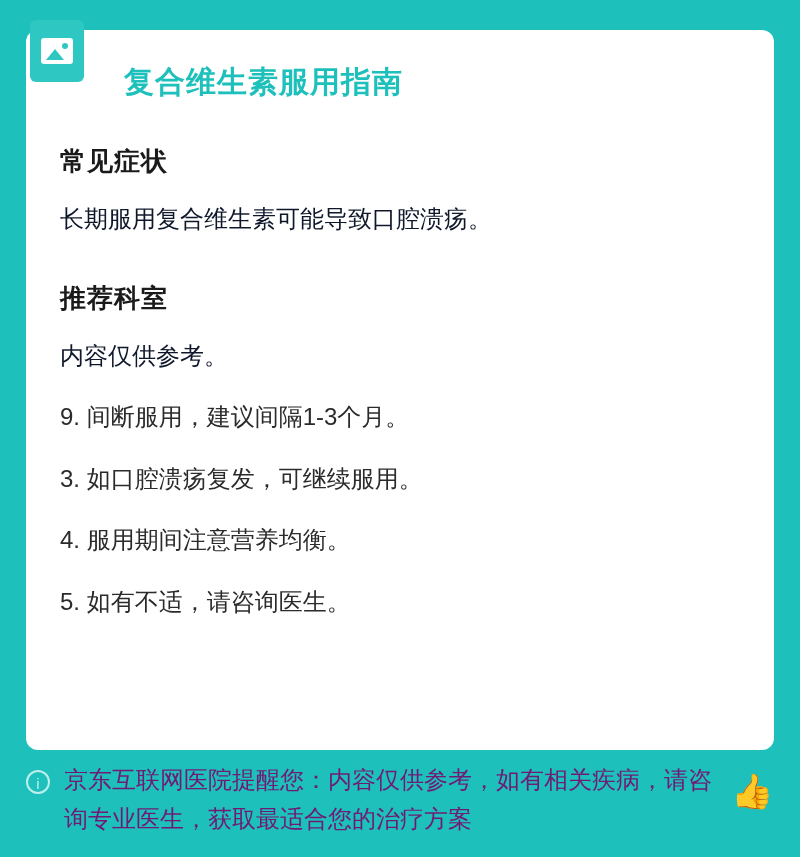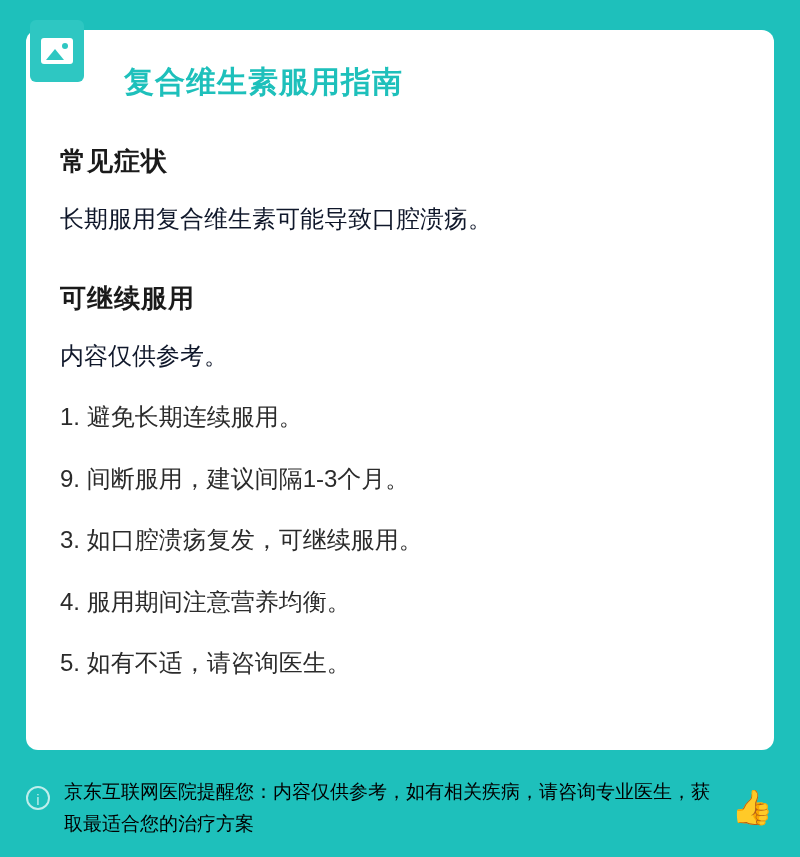--- a/index.html
+++ b/index.html
@@ -122,22 +122,22 @@
     border: 2px solid #bfeeec;
     color: #bfeeec;
     font-size: 15px;
     line-height: 24px;
     text-align: center;
     box-sizing: border-box;
     margin-top: 10px;
   }
   .footer-text {
     flex: 1 1 auto;
-    color: #000000;
-    font-size: 19px;
+    color: #701a75;
+    font-size: 24px;
     line-height: 1.65;
   }
   .thumb {
     flex: 0 0 auto;
     font-size: 34px;
     line-height: 1;
     margin-top: 14px;
     color: #ffd24d;
   }
 </style>
@@ -149,25 +149,24 @@
 
     <div class="doc-icon">
       <div class="pic"></div>
     </div>
 
     <div class="title">复合维生素服用指南</div>
 
     <div class="section-heading first">常见症状</div>
     <div class="body-text">长期服用复合维生素可能导致口腔溃疡。</div>
 
-    <div class="section-heading">可继续服用</div>
+    <div class="section-heading">推荐科室</div>
     <div class="body-text">内容仅供参考。</div>
 
     <ul class="list">
-      <li>1. 避免长期连续服用。</li>
       <li>9. 间断服用，建议间隔1-3个月。</li>
       <li>3. 如口腔溃疡复发，可继续服用。</li>
       <li>4. 服用期间注意营养均衡。</li>
       <li>5. 如有不适，请咨询医生。</li>
     </ul>
 
   </div>
 
   <div class="footer">
     <div class="footer-icon">i</div>

